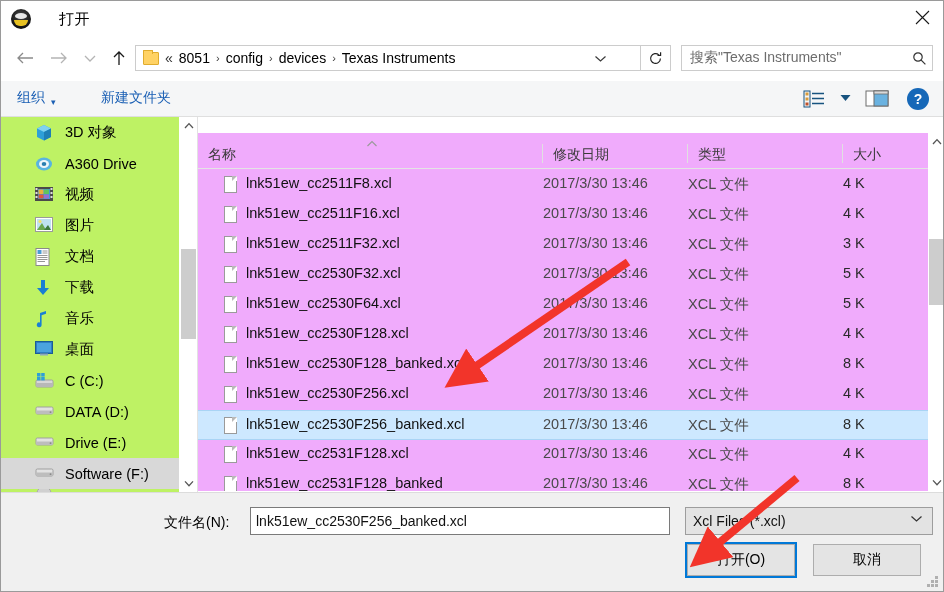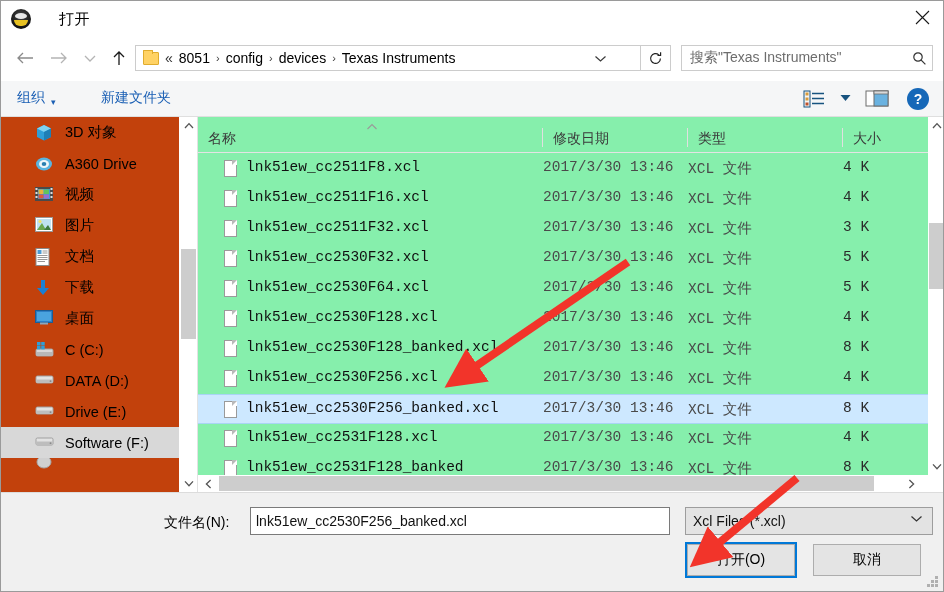--- a/index.html
+++ b/index.html
@@ -130,21 +130,21 @@
 
   
   #body {
     position: absolute; left: 0; top: 116px; width: 944px; height: 375px;
     background: #ffffff;
   }
 
   
   #sidebar {
     position: absolute; left: 0; top: 0; width: 178px; height: 375px;
-    background: #c2410c; overflow: hidden;
+    background: #bef264; overflow: hidden;
   }
   .side-item {
     height: 31px; display: flex; align-items: center; padding-left: 34px;
     font-size: 14.5px; color: #000; white-space: nowrap;
   }
   .side-item.selected { background: #d8d8d8; }
   .side-ico { width: 22px; height: 18px; margin-right: 8px; flex: none; position: relative; }
 
   
   #side-scroll {
@@ -163,22 +163,22 @@
     background: #cdcdcd;
   }
 
   
   #body-divider {
     position: absolute; left: 196px; top: 0; width: 1px; height: 375px; background: #e2e2e2;
   }
 
   
   #filelist {
-    position: absolute; left: 197px; top: 0; width: 747px; height: 375px;
-    background: #86efac; overflow: hidden; font-family: Liberation Mono, monospace;
+    position: absolute; left: 197px; top: 16px; width: 747px; height: 375px;
+    background: #f0abfc; overflow: hidden;
   }
   #colheader {
     position: absolute; left: 0; top: 8px; width: 730px; height: 28px;
     border-bottom: 1px solid #e4e4e4;
   }
   .colh {
     position: absolute; top: 0; height: 27px; font-size: 14px; color: #3a3a3a;
     display: flex; align-items: center; padding-left: 10px;
   }
   .colh .divline {
@@ -463,20 +463,28 @@
 
       <div class="side-item">
         <span class="side-ico">
           <svg width="16" height="18" viewBox="0 0 16 18">
             <path d="M6 1 H10 V9 H14 L8 16 L2 9 H6 Z" fill="#1a7fd4"></path>
           </svg>
         </span>
         <span>下载</span>
       </div>
 
+      <div class="side-item">
+        <span class="side-ico">
+          <svg width="14" height="18" viewBox="0 0 14 18">
+            <path d="M11 1 L5 3 V12.5 A2.4 2.4 0 1 0 6.6 14.6 V5.2 L11 3.8 Z" fill="#1a7fd4"></path>
+          </svg>
+        </span>
+        <span>音乐</span>
+      </div>
 
       <div class="side-item">
         <span class="side-ico">
           <svg width="18" height="15" viewBox="0 0 18 15">
             <rect x="0.5" y="0.5" width="17" height="12" fill="#2e7fc4" stroke="#1a5d96"></rect>
             <rect x="2" y="2" width="14" height="9" fill="#4aa3df"></rect>
             <rect x="5" y="12.5" width="8" height="2" fill="#8aa8bf"></rect>
           </svg>
         </span>
         <span>桌面</span>

